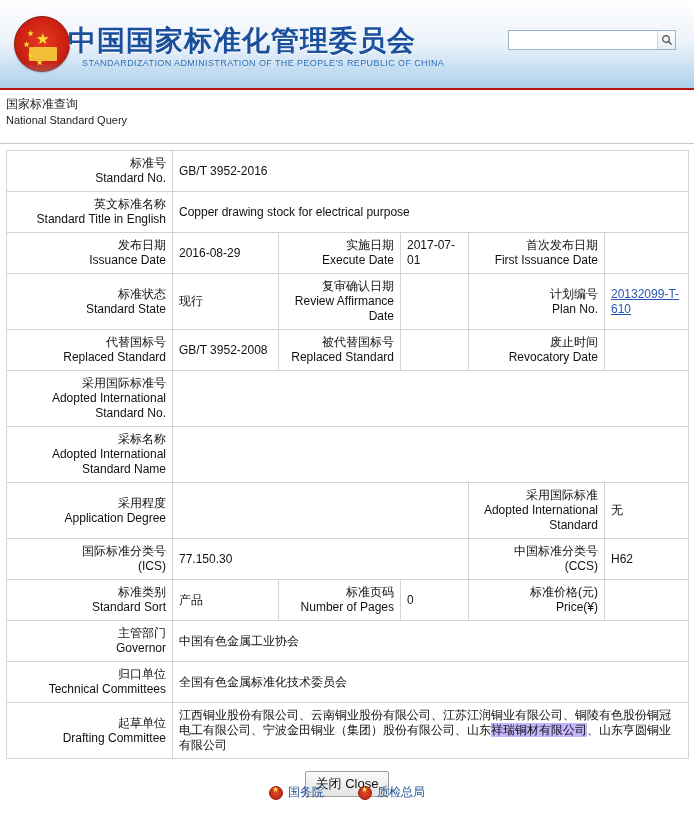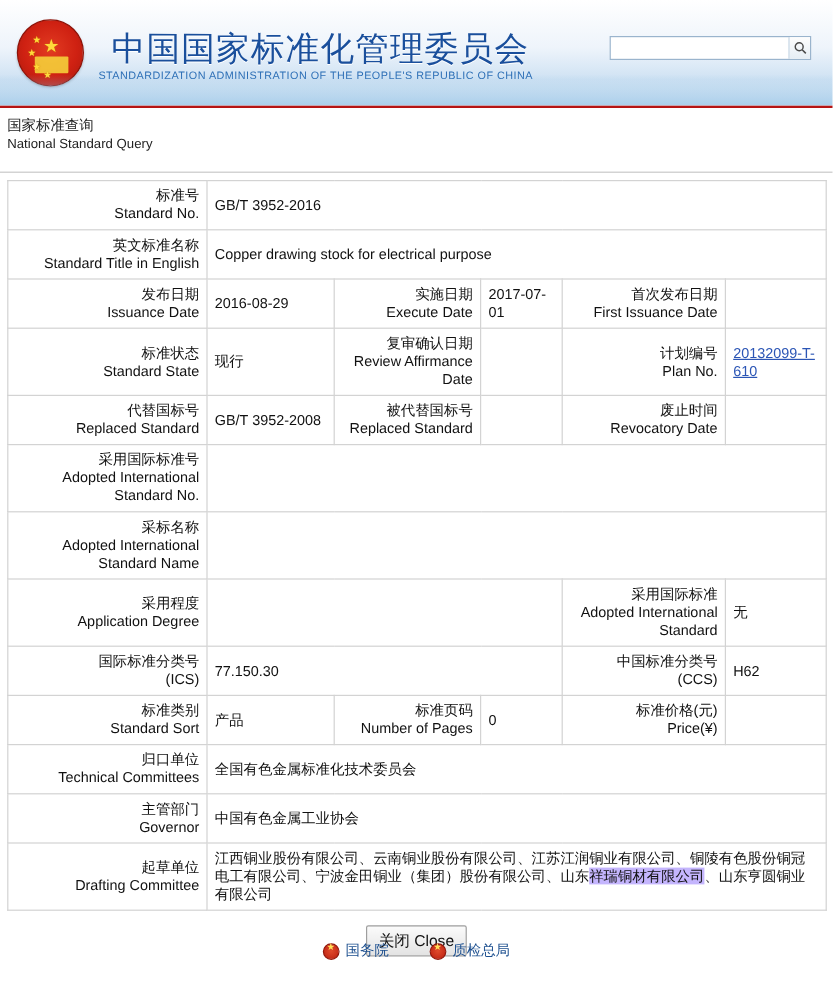--- a/index.html
+++ b/index.html
@@ -57,24 +57,24 @@
   .emblem .gate {
     position: absolute;
     left: 14px; top: 30px;
     width: 28px; height: 14px;
     background: #f7d93c;
     opacity: .85;
     border-radius: 1px;
   }
   .title-cn {
     position: absolute;
-    left: 93px; top: 22px;
+    left: 68px; top: 22px;
     font-family: "DejaVu Sans", sans-serif;
     font-size: 28px;
-    font-weight: normal;
+    font-weight: bold;
     letter-spacing: 1px;
     color: #1a4f9c;
     text-shadow: 0 1px 0 #ffffff;
   }
   .title-en {
     position: absolute;
     left: 82px; top: 58px;
     font-size: 9px;
     letter-spacing: .4px;
     color: #2a6db5;
@@ -372,32 +372,32 @@
         <td class="val">0</td>
         <td class="lbl">
           <span class="cn">标准价格(元)</span>
           <span class="en">Price(¥)</span>
         </td>
         <td class="val"></td>
       </tr>
 
       <tr>
         <td class="lbl">
+          <span class="cn">主管部门</span>
+          <span class="en">Governor</span>
+        </td>
+        <td class="val" colspan="5">中国有色金属工业协会</td>
+      </tr>
+
+      <tr>
+        <td class="lbl">
           <span class="cn">归口单位</span>
           <span class="en">Technical Committees</span>
         </td>
         <td class="val" colspan="5">全国有色金属标准化技术委员会</td>
-      </tr>
-
-      <tr>
-        <td class="lbl">
-          <span class="cn">主管部门</span>
-          <span class="en">Governor</span>
-        </td>
-        <td class="val" colspan="5">中国有色金属工业协会</td>
       </tr>
 
       <tr>
         <td class="lbl">
           <span class="cn">起草单位</span>
           <span class="en">Drafting Committee</span>
         </td>
         <td class="val" colspan="5"><span>江西铜业股份有限公司、云南铜业股份有限公司、江苏江润铜业有限公司、铜陵有色股份铜冠电工有限公司、宁波金田铜业（集团）股份有限公司、山东</span><span class="hl">祥瑞铜材有限公司</span><span>、山东亨圆铜业有限公司</span></td>
       </tr>
     </tbody>

